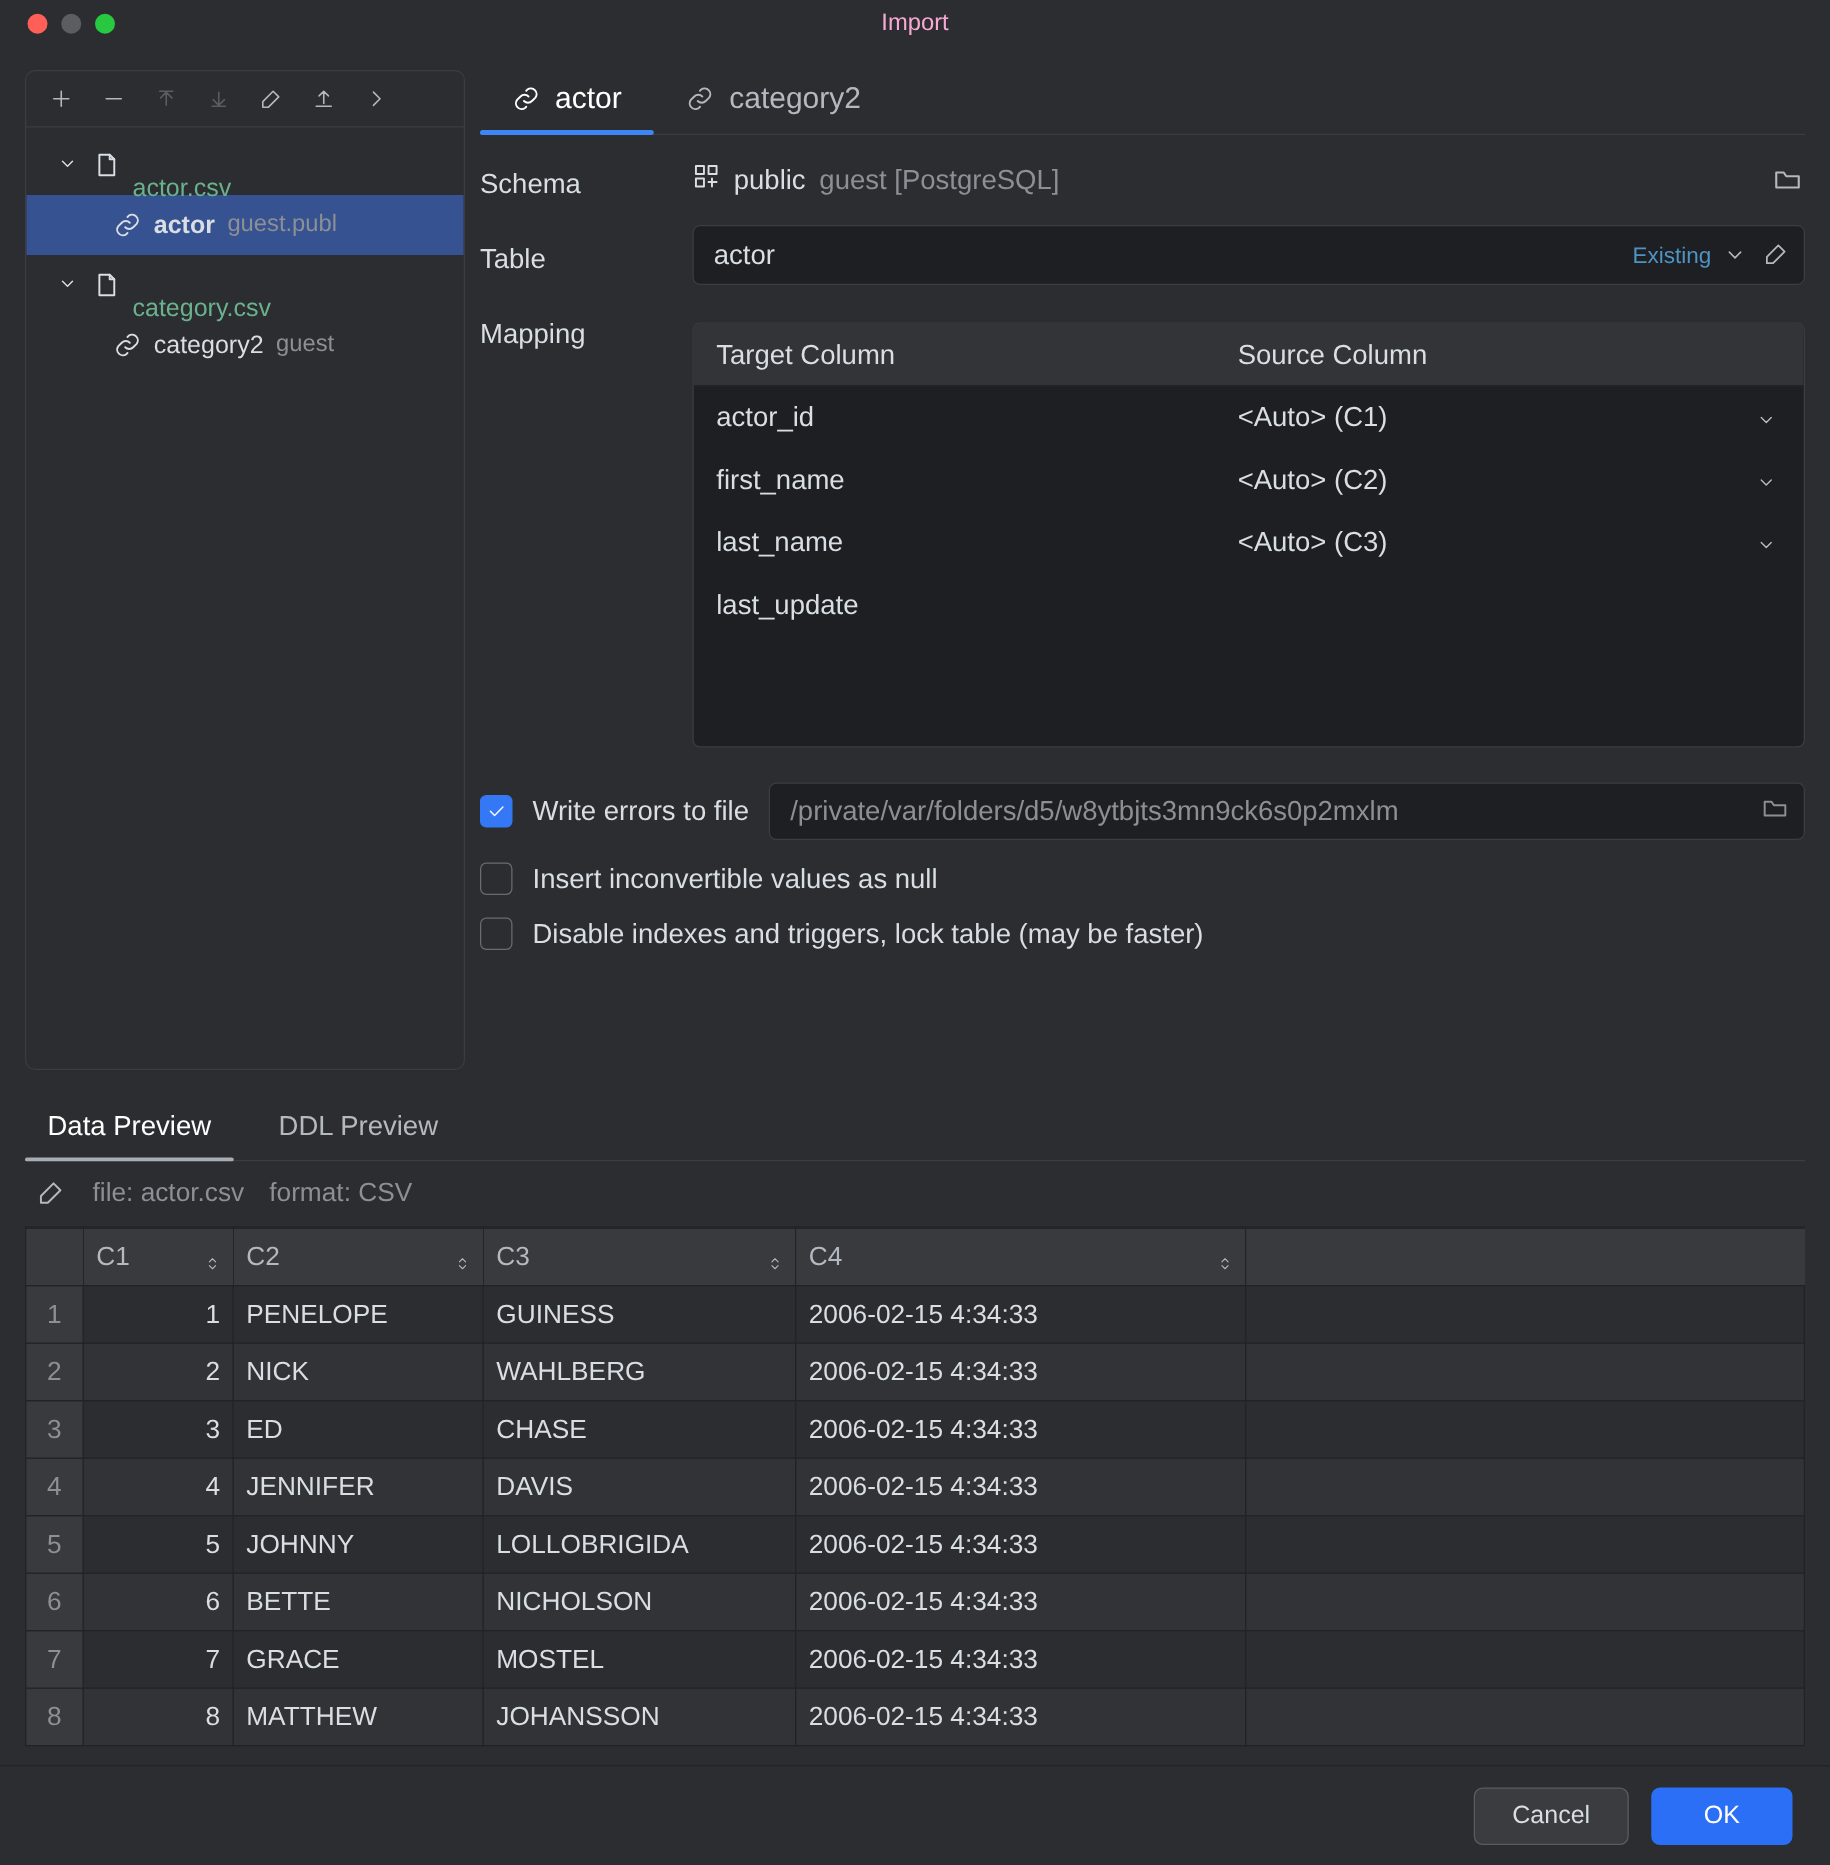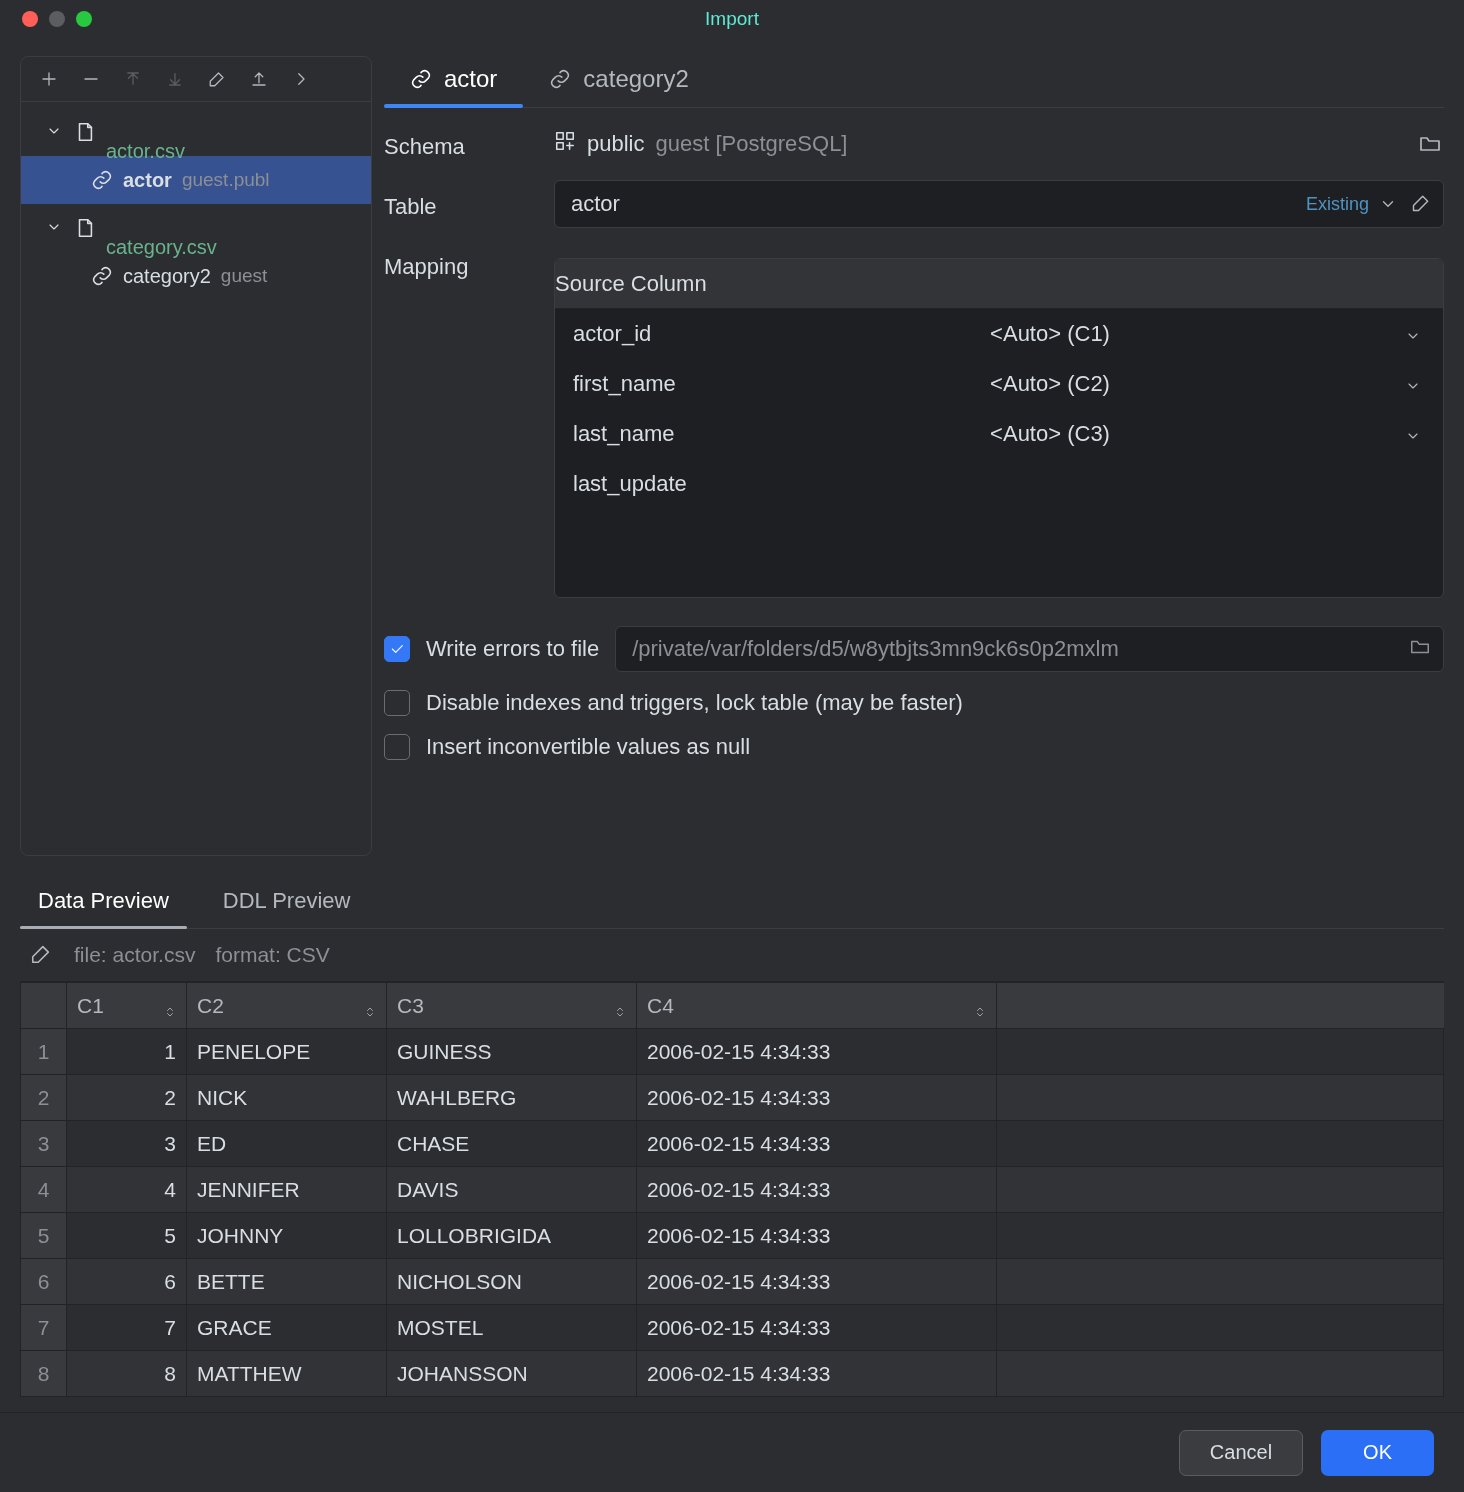--- a/index.html
+++ b/index.html
@@ -16,21 +16,21 @@
     --border-dark:#222326;
     --badge:#4f93c3;
   }
   *{box-sizing:border-box;font-family:-apple-system,BlinkMacSystemFont,"Segoe UI",Arial,sans-serif;}
   body{margin:0;padding:0;background:var(--bg);color:var(--fg);font-size:20px;}
   .window{display:flex;flex-direction:column;height:1492px;width:1464px;background:var(--bg);}
   .titlebar{height:38px;display:flex;align-items:center;position:relative;}
   .traffic{display:flex;gap:11px;padding-left:22px;}
   .traffic span{width:16px;height:16px;border-radius:50%;display:block;}
   .dot-r{background:#ff5f57;}.dot-y{background:#5b5d60;}.dot-g{background:#28c840;}
-  .titlebar .title{position:absolute;left:50%;transform:translateX(-50%);font-size:19px;color:#5eead4;}
+  .titlebar .title{position:absolute;left:50%;transform:translateX(-50%);font-size:19px;color:#f9a8d4;}
 
   .main{display:flex;gap:12px;padding:18px 20px 0 20px;}
 
   .left{width:352px;border:1px solid var(--border);border-radius:8px;background:var(--bg);display:flex;flex-direction:column;height:800px;}
   .left-toolbar{display:flex;align-items:center;gap:2px;padding:6px 8px;border-bottom:1px solid var(--border);}
   .tb-btn{width:40px;height:32px;border-radius:6px;display:flex;align-items:center;justify-content:center;color:var(--fg-mid);}
   .tb-btn.dis{color:#5a5c60;}
   .tree{padding:6px 0;overflow:hidden;}
   .tree-row{display:flex;align-items:center;height:48px;gap:10px;white-space:nowrap;}
   .tree-row.lvl0{padding-left:25px;}
@@ -259,20 +259,21 @@
                 <path d="M14 4l6 6L9 21H3v-6z"></path>
               </svg></span>
         </div>
       </div>
 
       <div class="formrow al-top">
         <div class="flabel">Mapping</div>
         <div class="mapping">
           <div class="map-box">
             <div class="map-head">
+              <div class="mc1">Target Column</div>
               <div class="mc2">Source Column</div>
             </div>
             <div id="map-rows">
                 <div class="map-row">
                   <div class="mc1"><span>actor_id</span></div>
                   <div class="mc2">
                     <span class="mval">&lt;Auto&gt; (C1)</span>
                     <span class="mchev"><svg width="16" height="16" viewBox="0 0 24 24">
                         <path d="M6 9l6 6 6-6"></path>
                       </svg></span>
@@ -314,25 +315,25 @@
           <span>Write errors to file</span>
           <div class="path-box">
             <span class="ptxt">/private/var/folders/d5/w8ytbjts3mn9ck6s0p2mxlm</span>
             <span><svg width="22" height="22" viewBox="0 0 24 24" stroke="#a0a4ab">
                   <path d="M3 7h6l2 3h10v9H3z"></path>
                 </svg></span>
           </div>
         </div>
         <div class="check-row">
           <div class="cbox"></div>
-          <span>Disable indexes and triggers, lock table (may be faster)</span>
+          <span>Insert inconvertible values as null</span>
         </div>
         <div class="check-row">
           <div class="cbox"></div>
-          <span>Insert inconvertible values as null</span>
+          <span>Disable indexes and triggers, lock table (may be faster)</span>
         </div>
       </div>
     </div>
   </div>
 
   <div class="preview-tabs">
     <div class="ptab active">Data Preview</div>
     <div class="ptab">DDL Preview</div>
   </div>
 

